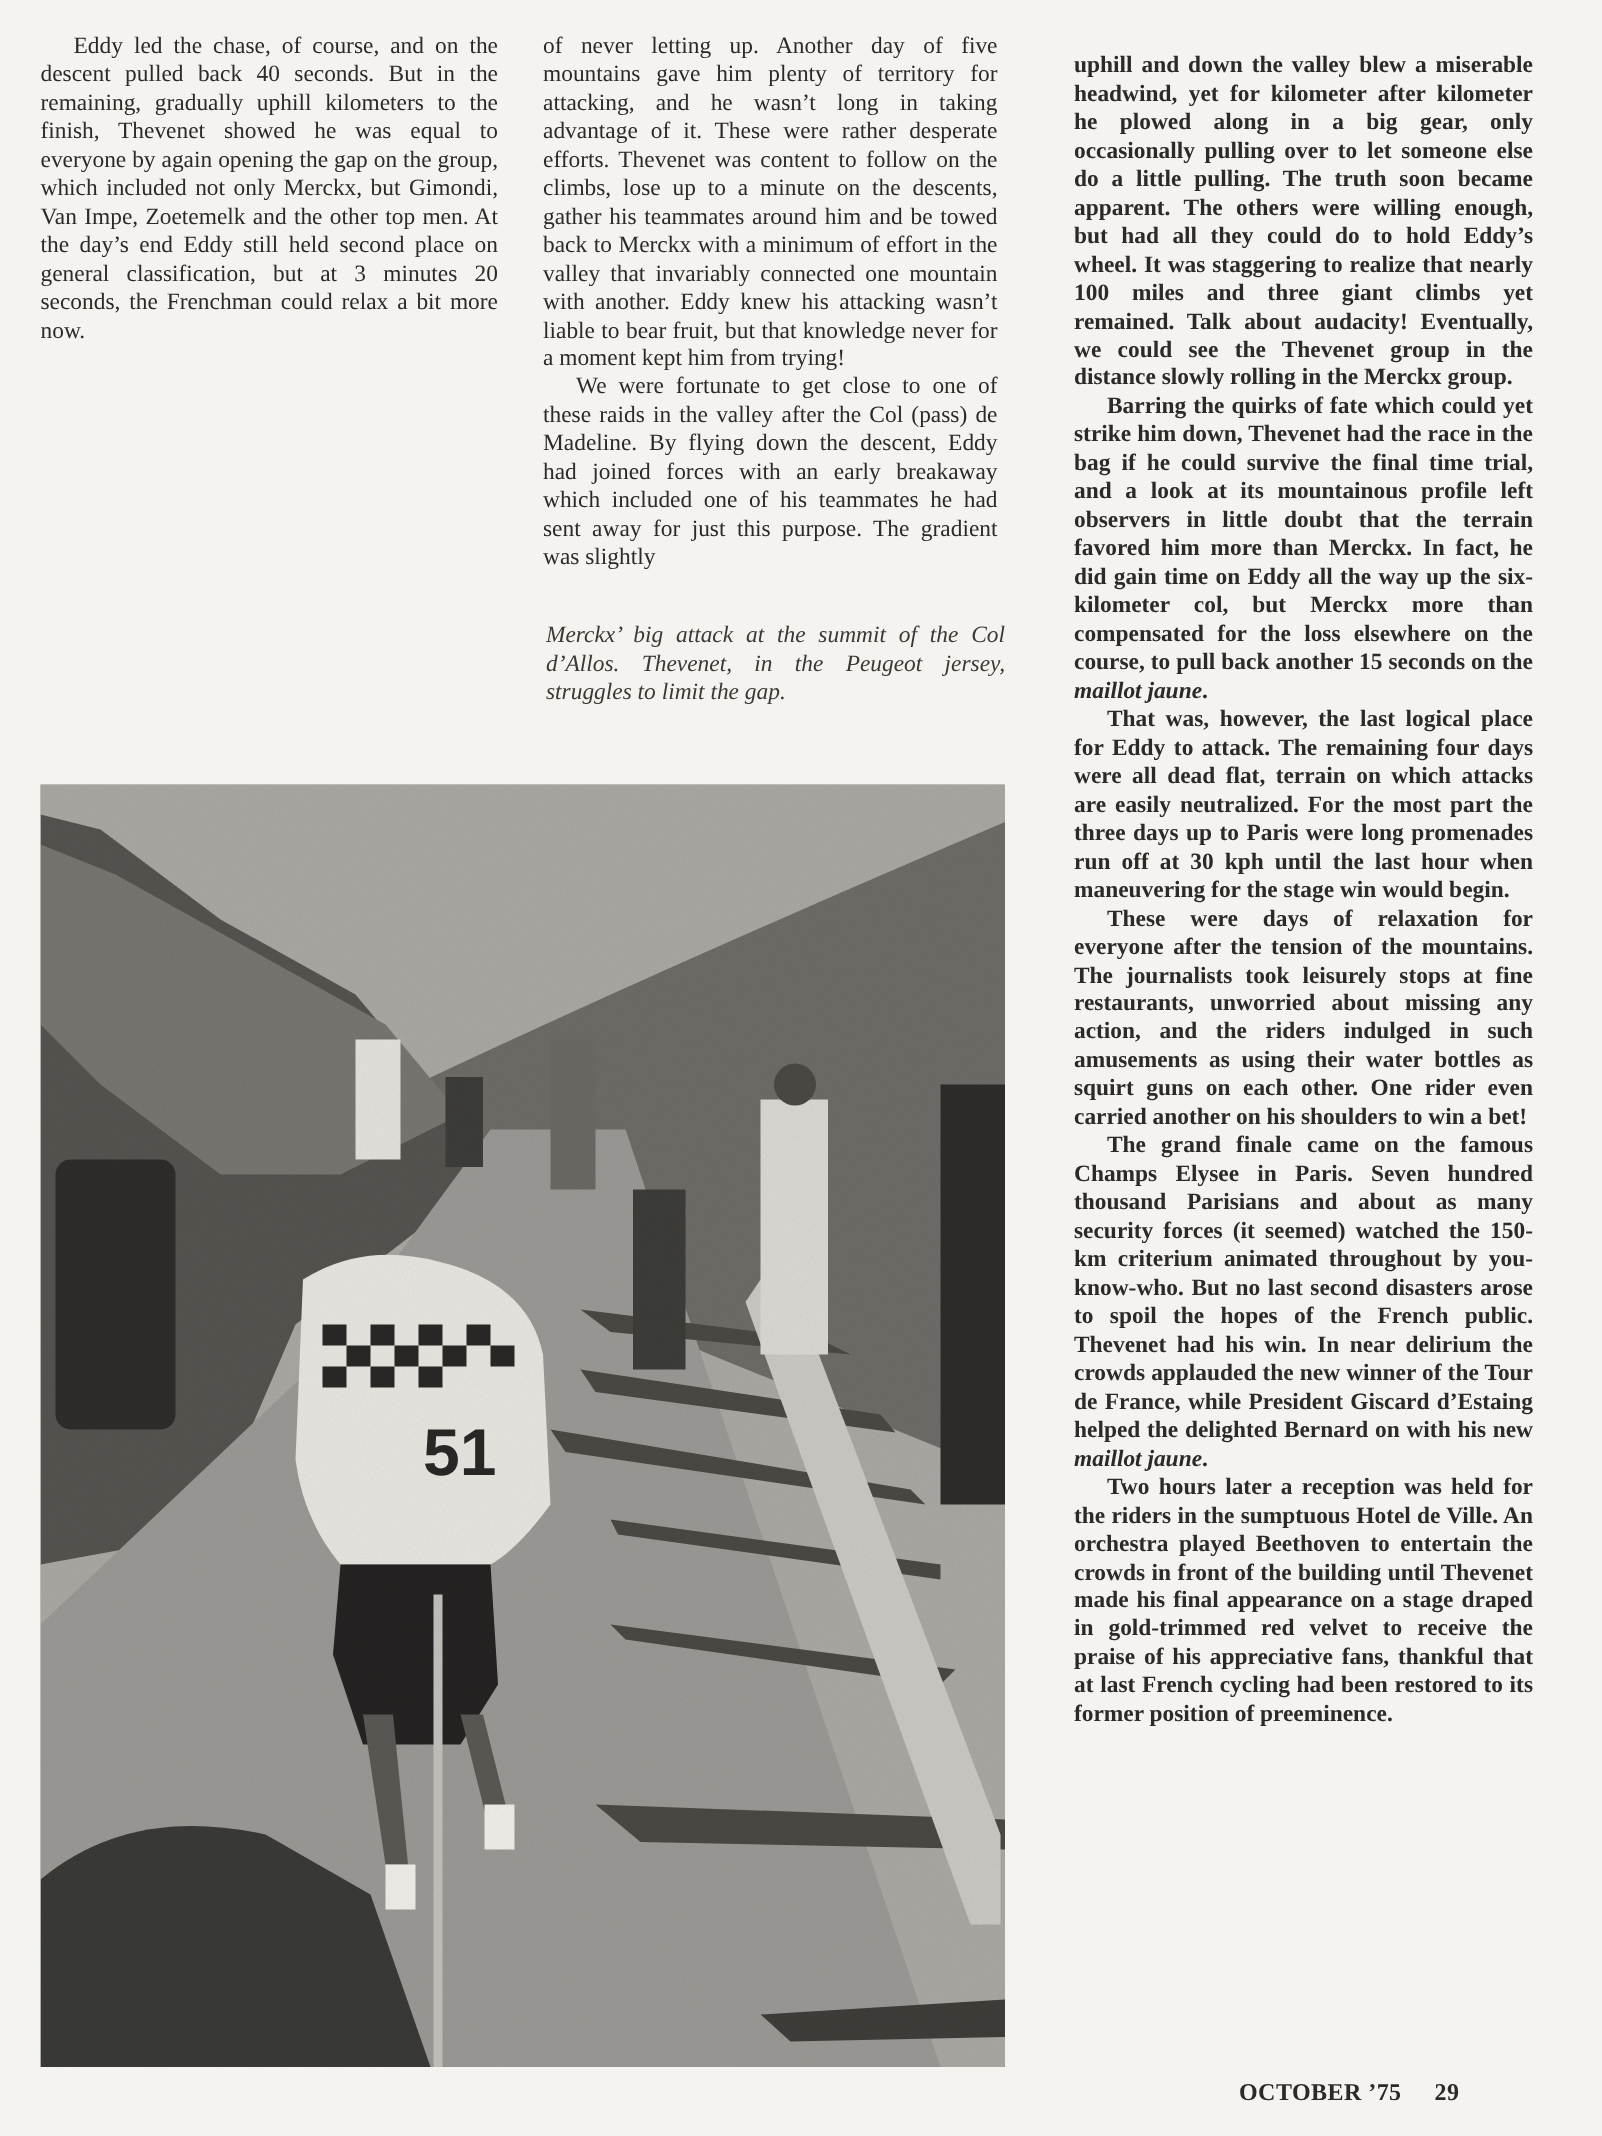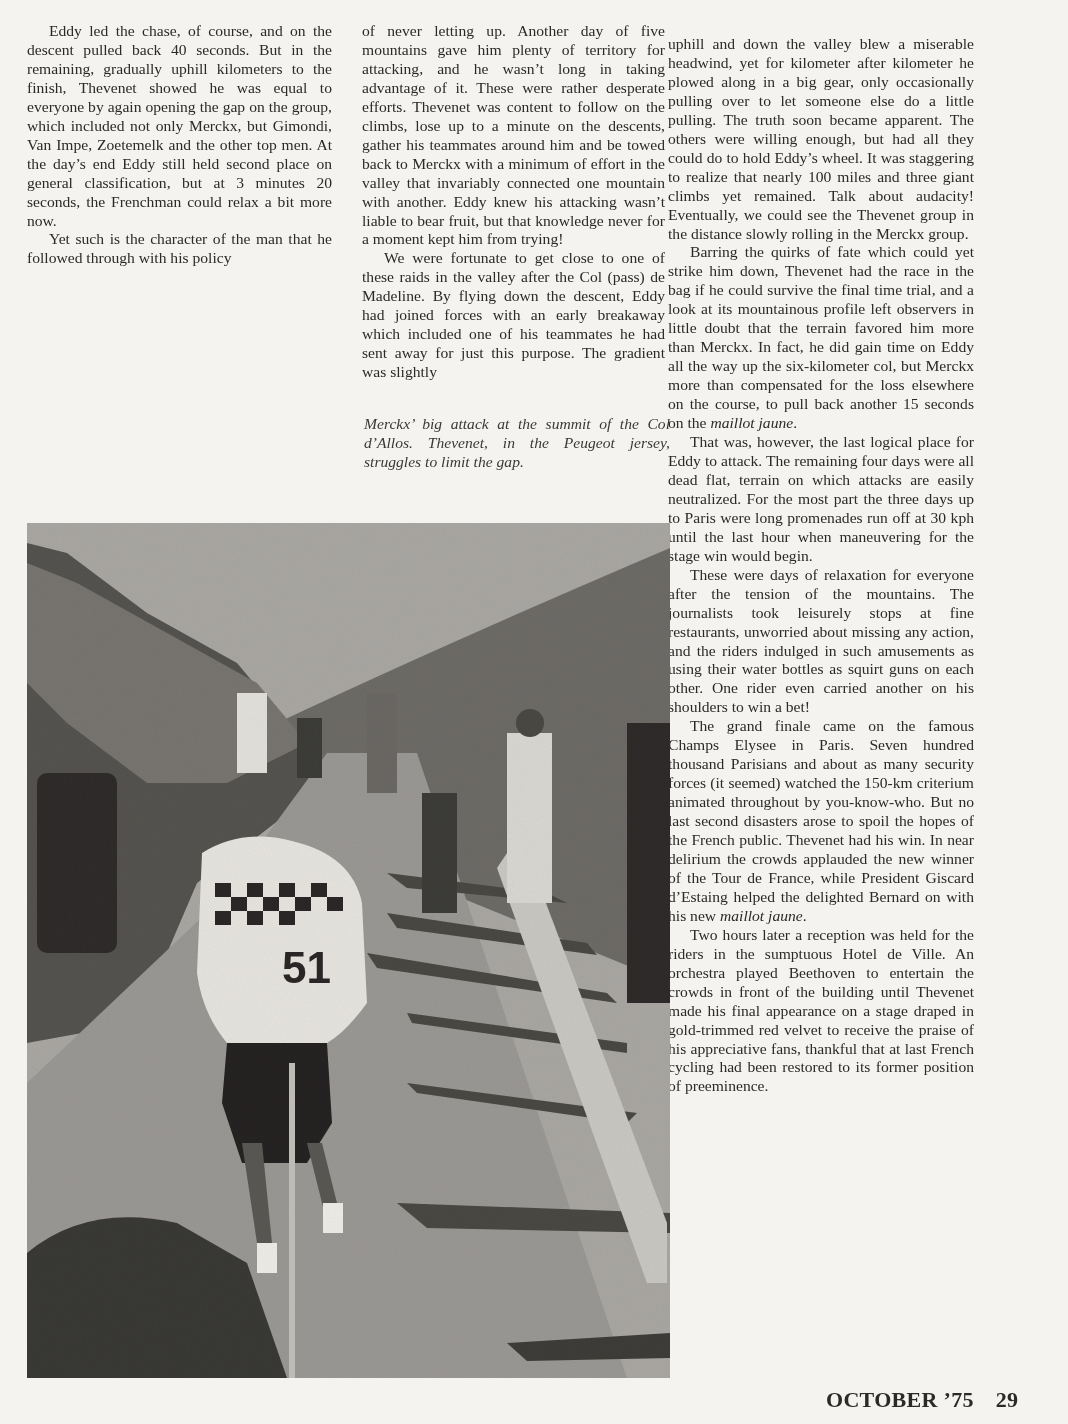--- a/index.html
+++ b/index.html
@@ -10,45 +10,44 @@
     color: #2b2a27;
   }
   .col {
     position: absolute; font-size: 15.6px; line-height: 18.95px;
     text-align: justify; hyphens: manual;
   }
   .col p { margin: 0; text-indent: 22px; }
   .col p.cont { text-indent: 0; }
   #col1 { left: 27px; top: 22px; width: 305px; }
   #col2 { left: 362px; top: 22px; width: 303px; }
-  #col3 { left: 668px; top: 35px; width: 306px; }
+  #col3 { left: 716px; top: 35px; width: 306px; font-weight: bold; }
   .caption {
     position: absolute; left: 364px; top: 415px; width: 306px;
     font-style: italic; font-size: 15.6px; line-height: 18.9px;
     text-align: justify; color: #3a3935;
   }
   i.em { font-style: italic; }
   .photo {
     position: absolute; left: 27px; top: 523px; width: 643px; height: 855px;
     overflow: hidden; background: #8e8c88;
   }
   .photo svg { display: block; }
   .folio {
     position: absolute; top: 1387px; left: 826px;
-    font-family: "Liberation Serif", serif; font-weight: bold; font-size: 22px;
+    font-family: "Liberation Serif", serif; font-weight: bold; font-size: 16px;
     color: #2b2a27; letter-spacing: 0.3px;
   }
   .folio .pg { margin-left: 22px; }
 </style>
 </head>
 <body>
 
 <div id="col1" class="col">
     <p><span>Eddy led the chase, of course, and on the descent pulled back 40 seconds. But in the remaining, gradually uphill kilometers to the finish, Thevenet showed he was equal to everyone by again opening the gap on the group, which included not only Merckx, but Gimondi, Van Impe, Zoetemelk and the other top men. At the day’s end Eddy still held second place on general classification, but at 3 minutes 20 seconds, the Frenchman could relax a bit more now.</span></p>
-    <p><span>Yet such is the character of the man that he followed through with his policy</span></p>
   </div>
 <div id="col2" class="col">
     <p class="cont"><span>of never letting up. Another day of five mountains gave him plenty of territory for attacking, and he wasn’t long in taking advantage of it. These were rather desperate efforts. Thevenet was content to follow on the climbs, lose up to a minute on the descents, gather his teammates around him and be towed back to Merckx with a minimum of effort in the valley that invariably connected one mountain with another. Eddy knew his attacking wasn’t liable to bear fruit, but that knowledge never for a moment kept him from trying!</span></p>
     <p><span>We were fortunate to get close to one of these raids in the valley after the Col (pass) de Madeline. By flying down the descent, Eddy had joined forces with an early breakaway which included one of his teammates he had sent away for just this purpose. The gradient was slightly</span></p>
   </div>
 <div class="caption">Merckx’ big attack at the summit of the Col d’Allos. Thevenet, in the Peugeot jersey, struggles to limit the gap.</div>
 <div id="col3" class="col">
     <p class="cont"><span>uphill and down the valley blew a miserable headwind, yet for kilometer after kilometer he plowed along in a big gear, only occasionally pulling over to let someone else do a little pulling. The truth soon became apparent. The others were willing enough, but had all they could do to hold Eddy’s wheel. It was staggering to realize that nearly 100 miles and three giant climbs yet remained. Talk about audacity! Eventually, we could see the Thevenet group in the distance slowly rolling in the Merckx group.</span></p>
     <p><span>Barring the quirks of fate which could yet strike him down, Thevenet had the race in the bag if he could survive the final time trial, and a look at its mountainous profile left observers in little doubt that the terrain favored him more than Merckx. In fact, he did gain time on Eddy all the way up the six-kilometer col, but Merckx more than compensated for the loss elsewhere on the course, to pull back another 15 seconds on the </span><i class="em">maillot jaune</i><span>.</span></p>
     <p><span>That was, however, the last logical place for Eddy to attack. The remaining four days were all dead flat, terrain on which attacks are easily neutralized. For the most part the three days up to Paris were long promenades run off at 30 kph until the last hour when maneuvering for the stage win would begin.</span></p>

